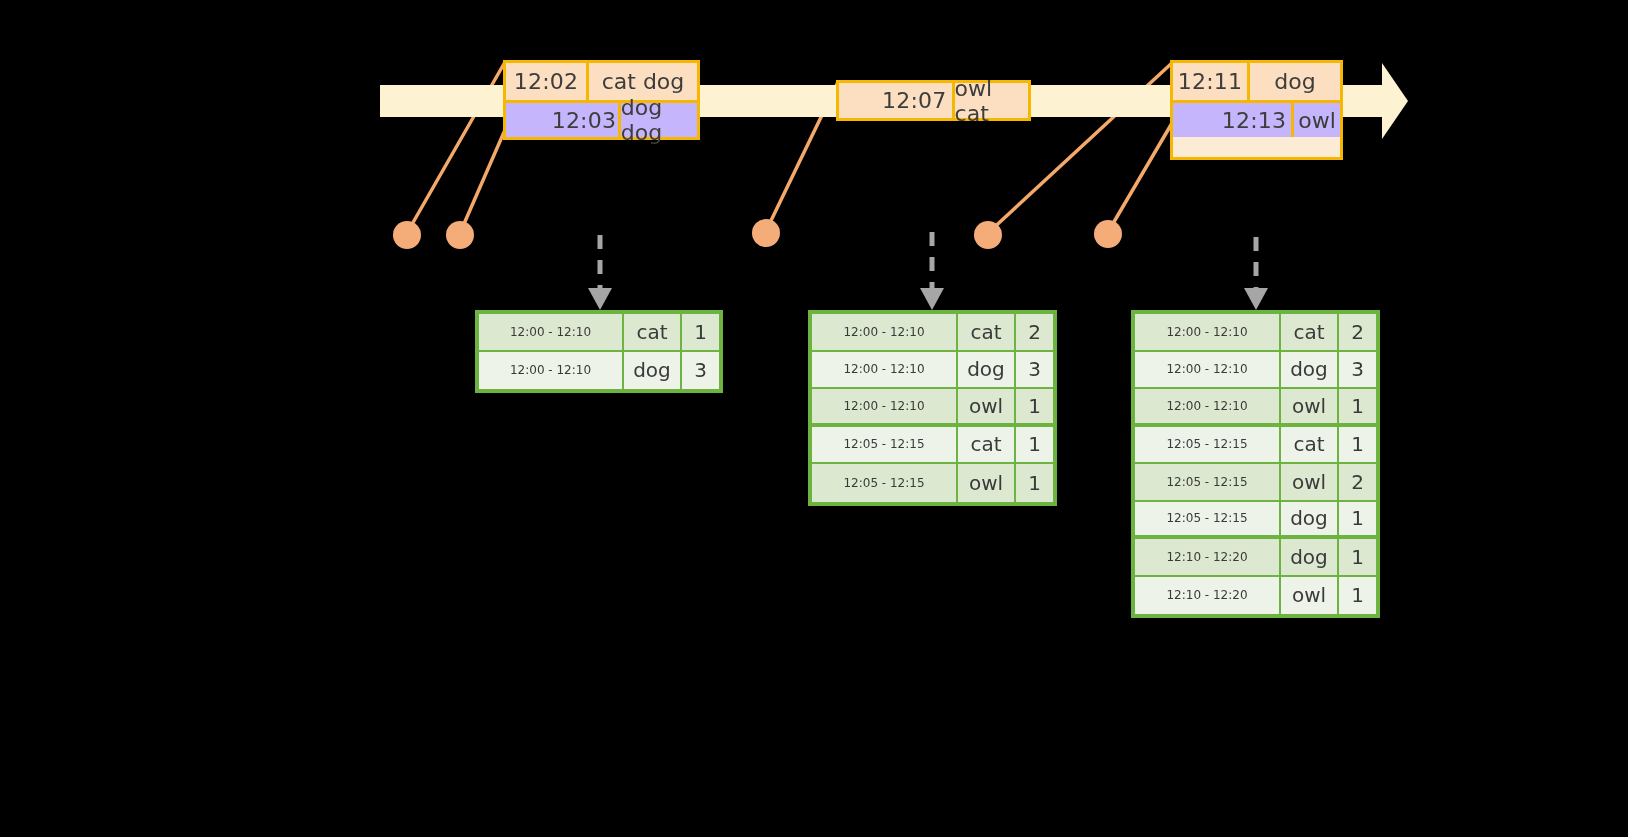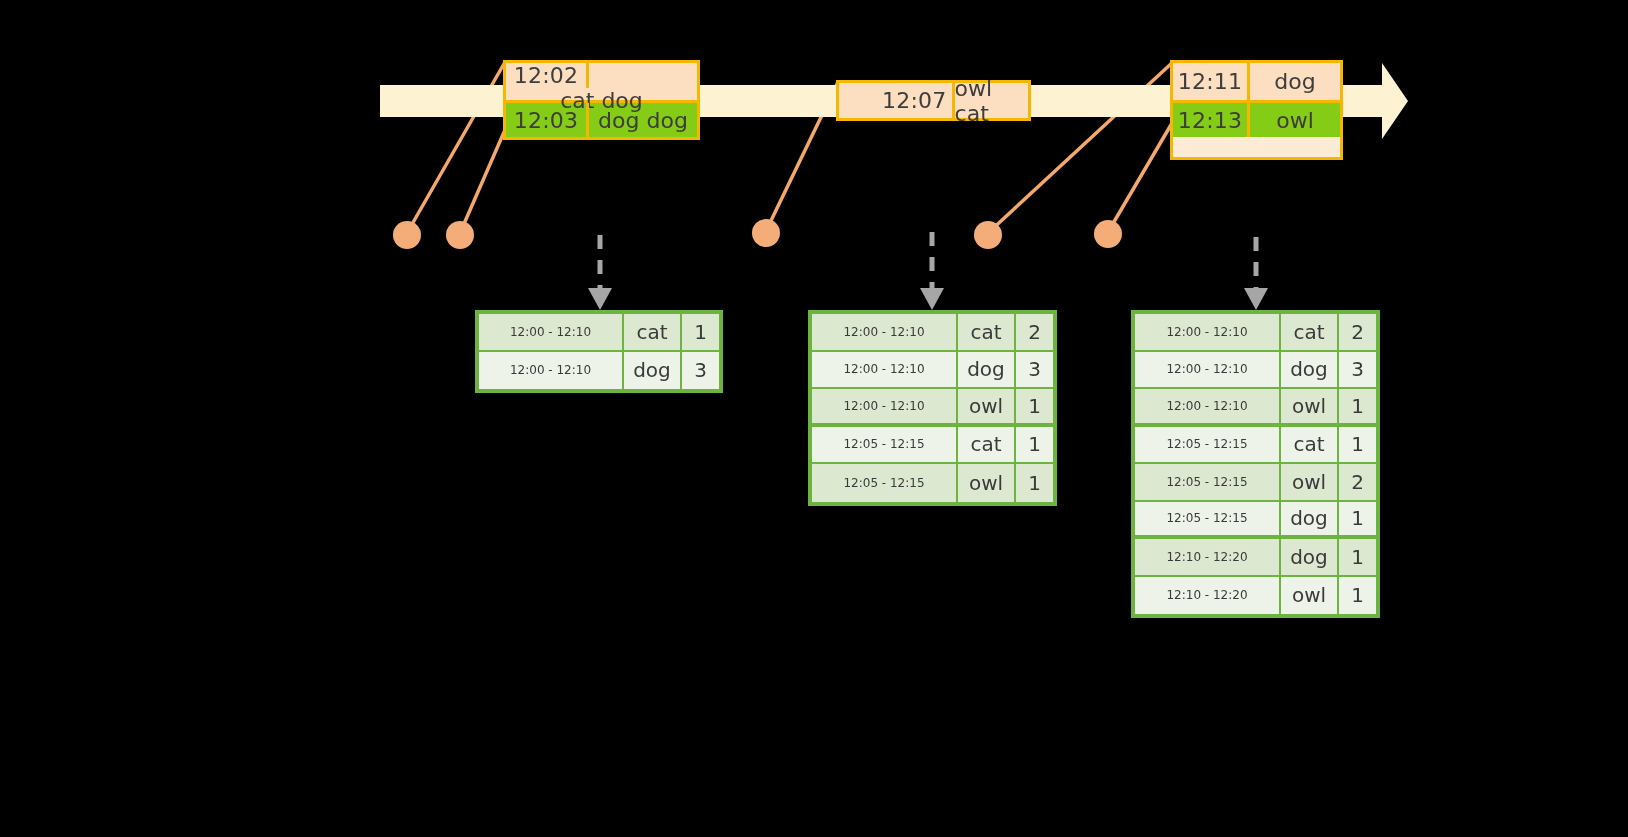--- a/index.html
+++ b/index.html
@@ -40,21 +40,21 @@
     background: #fdecd5;
   }
   .evt-row {
     display: flex;
     box-sizing: border-box;
   }
   .evt-row + .evt-row {
     border-top: 3px solid #f5b700;
   }
   .evt-row.shade-a { background: #fbdfc0; }
-  .evt-row.shade-b { background: #84cc16; }
+  .evt-row.shade-b { background: #c4b5fd; padding-left: 44px; }
   .evt-time {
     box-sizing: border-box;
     border-right: 3px solid #f5b700;
     display: flex;
     align-items: center;
     justify-content: center;
     color: #3d3d3d;
     font-size: 22px;
     letter-spacing: .2px;
   }
@@ -148,21 +148,21 @@
       <polygon points="1244,288 1268,288 1256,310"></polygon>
     </g>
   </svg>
 
   <div class="timeline-bar" style="left:380px; top:85px; width:1000px; height:32px;"></div>
   <svg style="position:absolute; left:1360px; top:61px; width:50px; height:80px;" viewBox="0 0 50 80" xmlns="http://www.w3.org/2000/svg">
     <polygon points="0,24 22,24 22,2 48,40 22,78 22,56 0,56" fill="#fdf3d3"></polygon>
   </svg>
 
   <div class="evt-box" style="left:503px; top:60px; width:197px; height:80px;">
-    <div class="evt-row shade-a" style="height:37px;flex-direction:column;">
+    <div class="evt-row shade-a" style="height:37px;">
       <div class="evt-time" style="width:83px;">12:02</div>
       <div class="evt-words">cat dog</div>
     </div>
     <div class="evt-row shade-b" style="height:37px;">
       <div class="evt-time" style="width:83px;">12:03</div>
       <div class="evt-words">dog dog</div>
     </div>
   </div>
 
   <div class="evt-box" style="left:836px; top:80px; width:195px; height:41px;">

